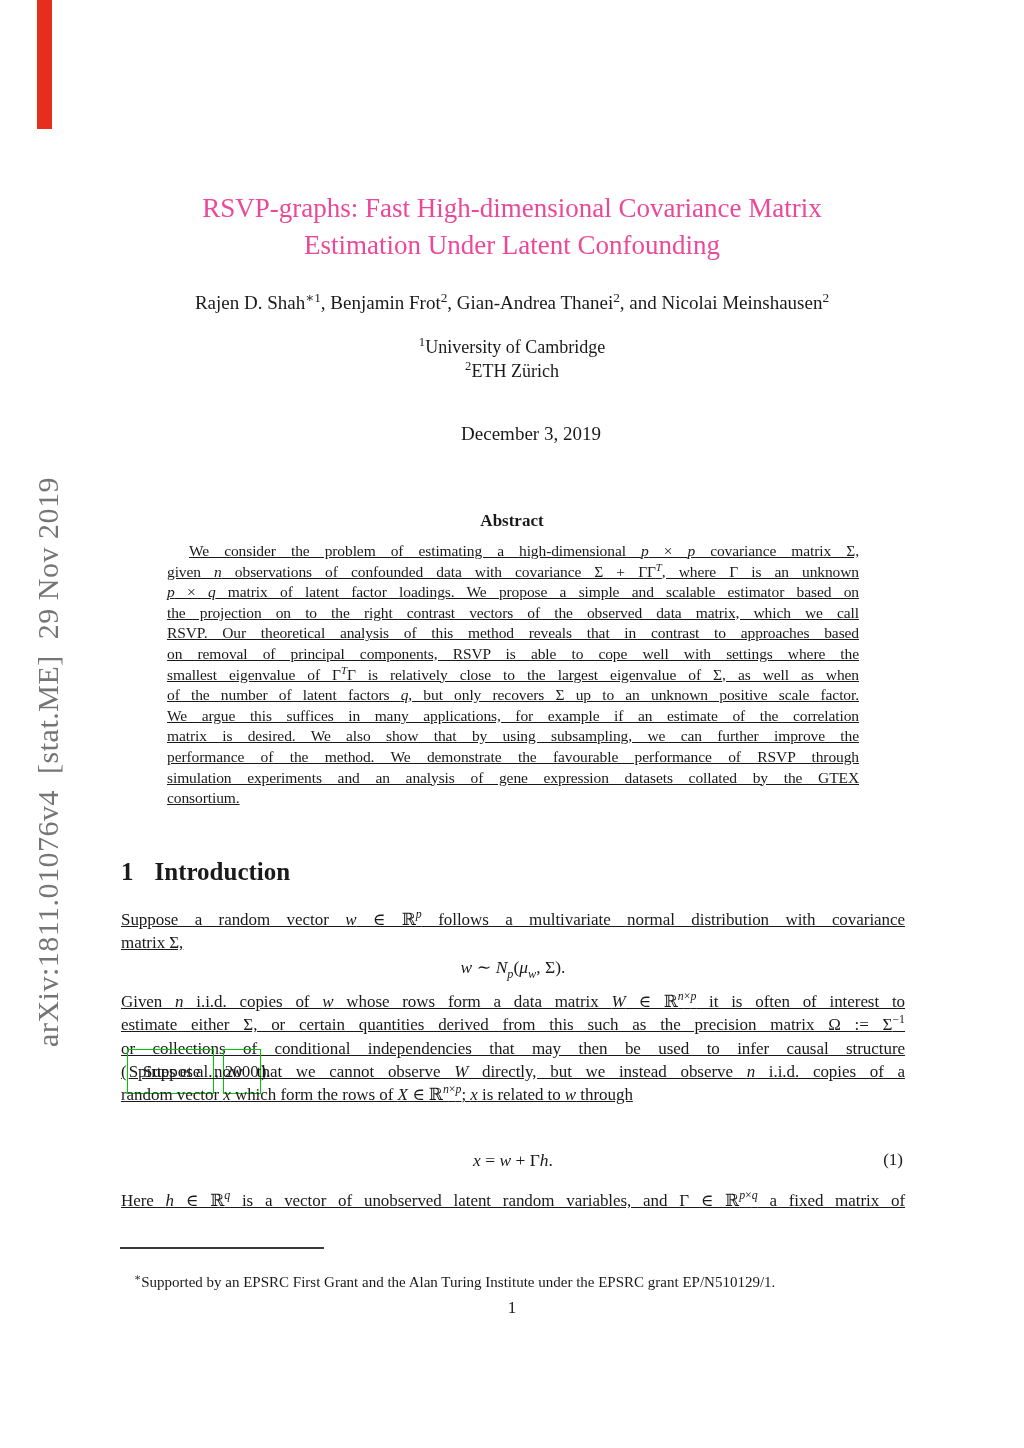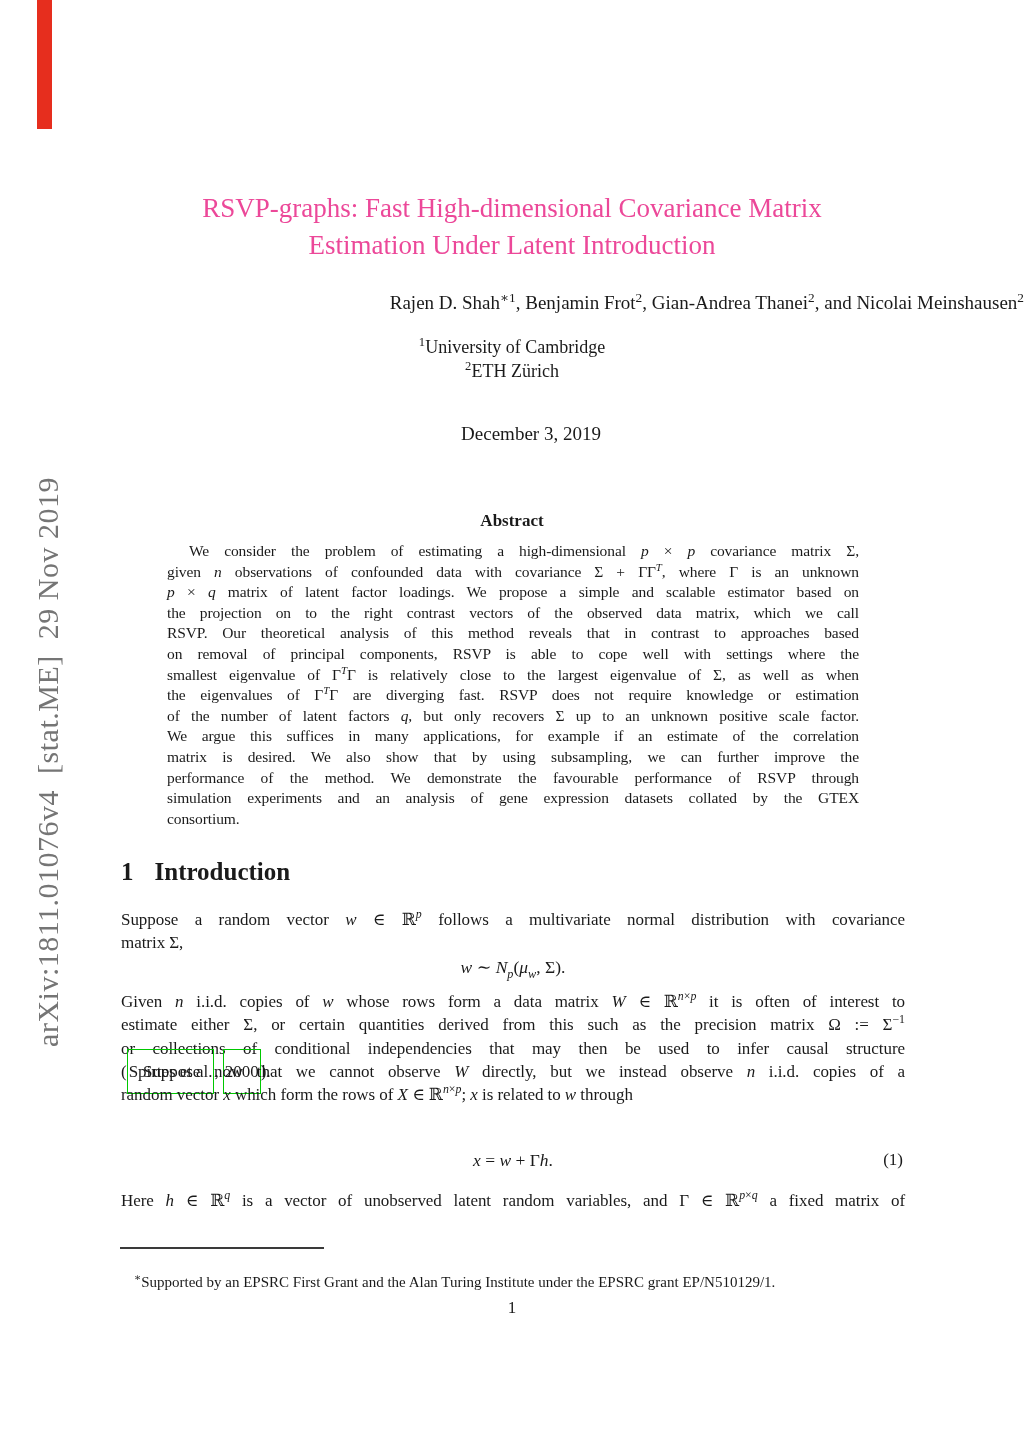--- a/index.html
+++ b/index.html
@@ -21,21 +21,21 @@
     transform: translate(-50%, -50%) rotate(-90deg);
     white-space: pre;
     font-size: 30px; color: #757575; letter-spacing: 0.5px;
   }
 
   .title { position: absolute; left: 0; top: 190px; width: 1024px; margin: 0;
     text-align: center; font-size: 27px; font-weight: normal; line-height: 37px; color: #ec4899; }
   .tline { display: block; }
 
   .authors { position: absolute; left: 0; top: 292px; width: 1024px;
-    text-align: right; font-size: 19px; }
+    text-align: center; font-size: 19px; }
   .affils { position: absolute; left: 0; top: 335px; width: 1024px;
     text-align: center; font-size: 18px; line-height: 24px; }
   .affil { display: block; }
   .date { position: absolute; left: 0; top: 423px; width: 1024px;
     text-align: center; font-size: 19px; margin-left: 19px; }
 
   .abs-head { position: absolute; left: 0; top: 511px; width: 1024px;
     text-align: center; font-size: 17px; font-weight: bold; }
   .abs-body { position: absolute; left: 167px; top: 541px; width: 692px;
     font-size: 15.5px; line-height: 20.6px; letter-spacing: -0.1px; }
@@ -44,21 +44,21 @@
     font-size: 25px; font-weight: bold; }
   .sec-num { margin-right: 21px; }
 
   .para { position: absolute; left: 121px; width: 784px;
     font-size: 17px; line-height: 23.4px; letter-spacing: -0.05px; }
   .p1 { top: 908px; }
   .p2 { top: 990px; }
   .p3 { top: 1060px; }
   .p4 { top: 1189px; }
 
-  .jl { text-align: justify; text-align-last: justify; }
+  .jl { text-align: justify; text-align-last: justify; text-decoration: underline; }
   .jl-last { text-align-last: left; }
   .jl-indent { text-indent: 22px; }
 
   .equation { position: absolute; left: 121px; width: 784px; text-align: center;
     font-size: 17.5px; }
   .eq-a { top: 957px; }
   .eq-b { top: 1150px; }
   .eq-num { position: absolute; right: 2px; top: 0; font-size: 17px; }
 
   sup { font-size: 70%; vertical-align: super; line-height: 0; }
@@ -78,21 +78,21 @@
 <body>
 
 <div class="page">
 
   <div class="redbar"></div>
 
   <div class="arxiv-stamp">arXiv:1811.01076v4  [stat.ME]  29 Nov 2019</div>
 
   <h1 class="title">
     <span class="tline">RSVP-graphs: Fast High-dimensional Covariance Matrix</span>
-    <span class="tline">Estimation Under Latent Introduction</span>
+    <span class="tline">Estimation Under Latent Confounding</span>
   </h1>
 
   <div class="authors">Rajen D. Shah<sup>∗1</sup>, Benjamin Frot<sup>2</sup>, Gian-Andrea Thanei<sup>2</sup>, and Nicolai Meinshausen<sup>2</sup></div>
 
   <div class="affils">
     <span class="affil"><sup>1</sup>University of Cambridge</span>
     <span class="affil"><sup>2</sup>ETH Zürich</span>
   </div>
 
   <div class="date">December 3, 2019</div>
@@ -100,21 +100,20 @@
   <div class="abs-head">Abstract</div>
 
   <div class="abs-body">
       <div class="jl jl-indent">We consider the problem of estimating a high-dimensional <i>p</i> × <i>p</i> covariance matrix Σ,</div>
       <div class="jl">given <i>n</i> observations of confounded data with covariance Σ + ΓΓ<sup><i>T</i></sup>, where Γ is an unknown</div>
       <div class="jl"><i>p</i> × <i>q</i> matrix of latent factor loadings. We propose a simple and scalable estimator based on</div>
       <div class="jl">the projection on to the right contrast vectors of the observed data matrix, which we call</div>
       <div class="jl">RSVP. Our theoretical analysis of this method reveals that in contrast to approaches based</div>
       <div class="jl">on removal of principal components, RSVP is able to cope well with settings where the</div>
       <div class="jl">smallest eigenvalue of Γ<sup><i>T</i></sup>Γ is relatively close to the largest eigenvalue of Σ, as well as when</div>
-      <div class="jl">the eigenvalues of Γ<sup><i>T</i></sup>Γ are diverging fast. RSVP does not require knowledge or estimation</div>
       <div class="jl">of the number of latent factors <i>q</i>, but only recovers Σ up to an unknown positive scale factor.</div>
       <div class="jl">We argue this suffices in many applications, for example if an estimate of the correlation</div>
       <div class="jl">matrix is desired. We also show that by using subsampling, we can further improve the</div>
       <div class="jl">performance of the method. We demonstrate the favourable performance of RSVP through</div>
       <div class="jl">simulation experiments and an analysis of gene expression datasets collated by the GTEX</div>
       <div class="jl jl-last">consortium.</div>
     </div>
 
   <div class="sec-head">
     <span class="sec-num">1</span><span>Introduction</span>

